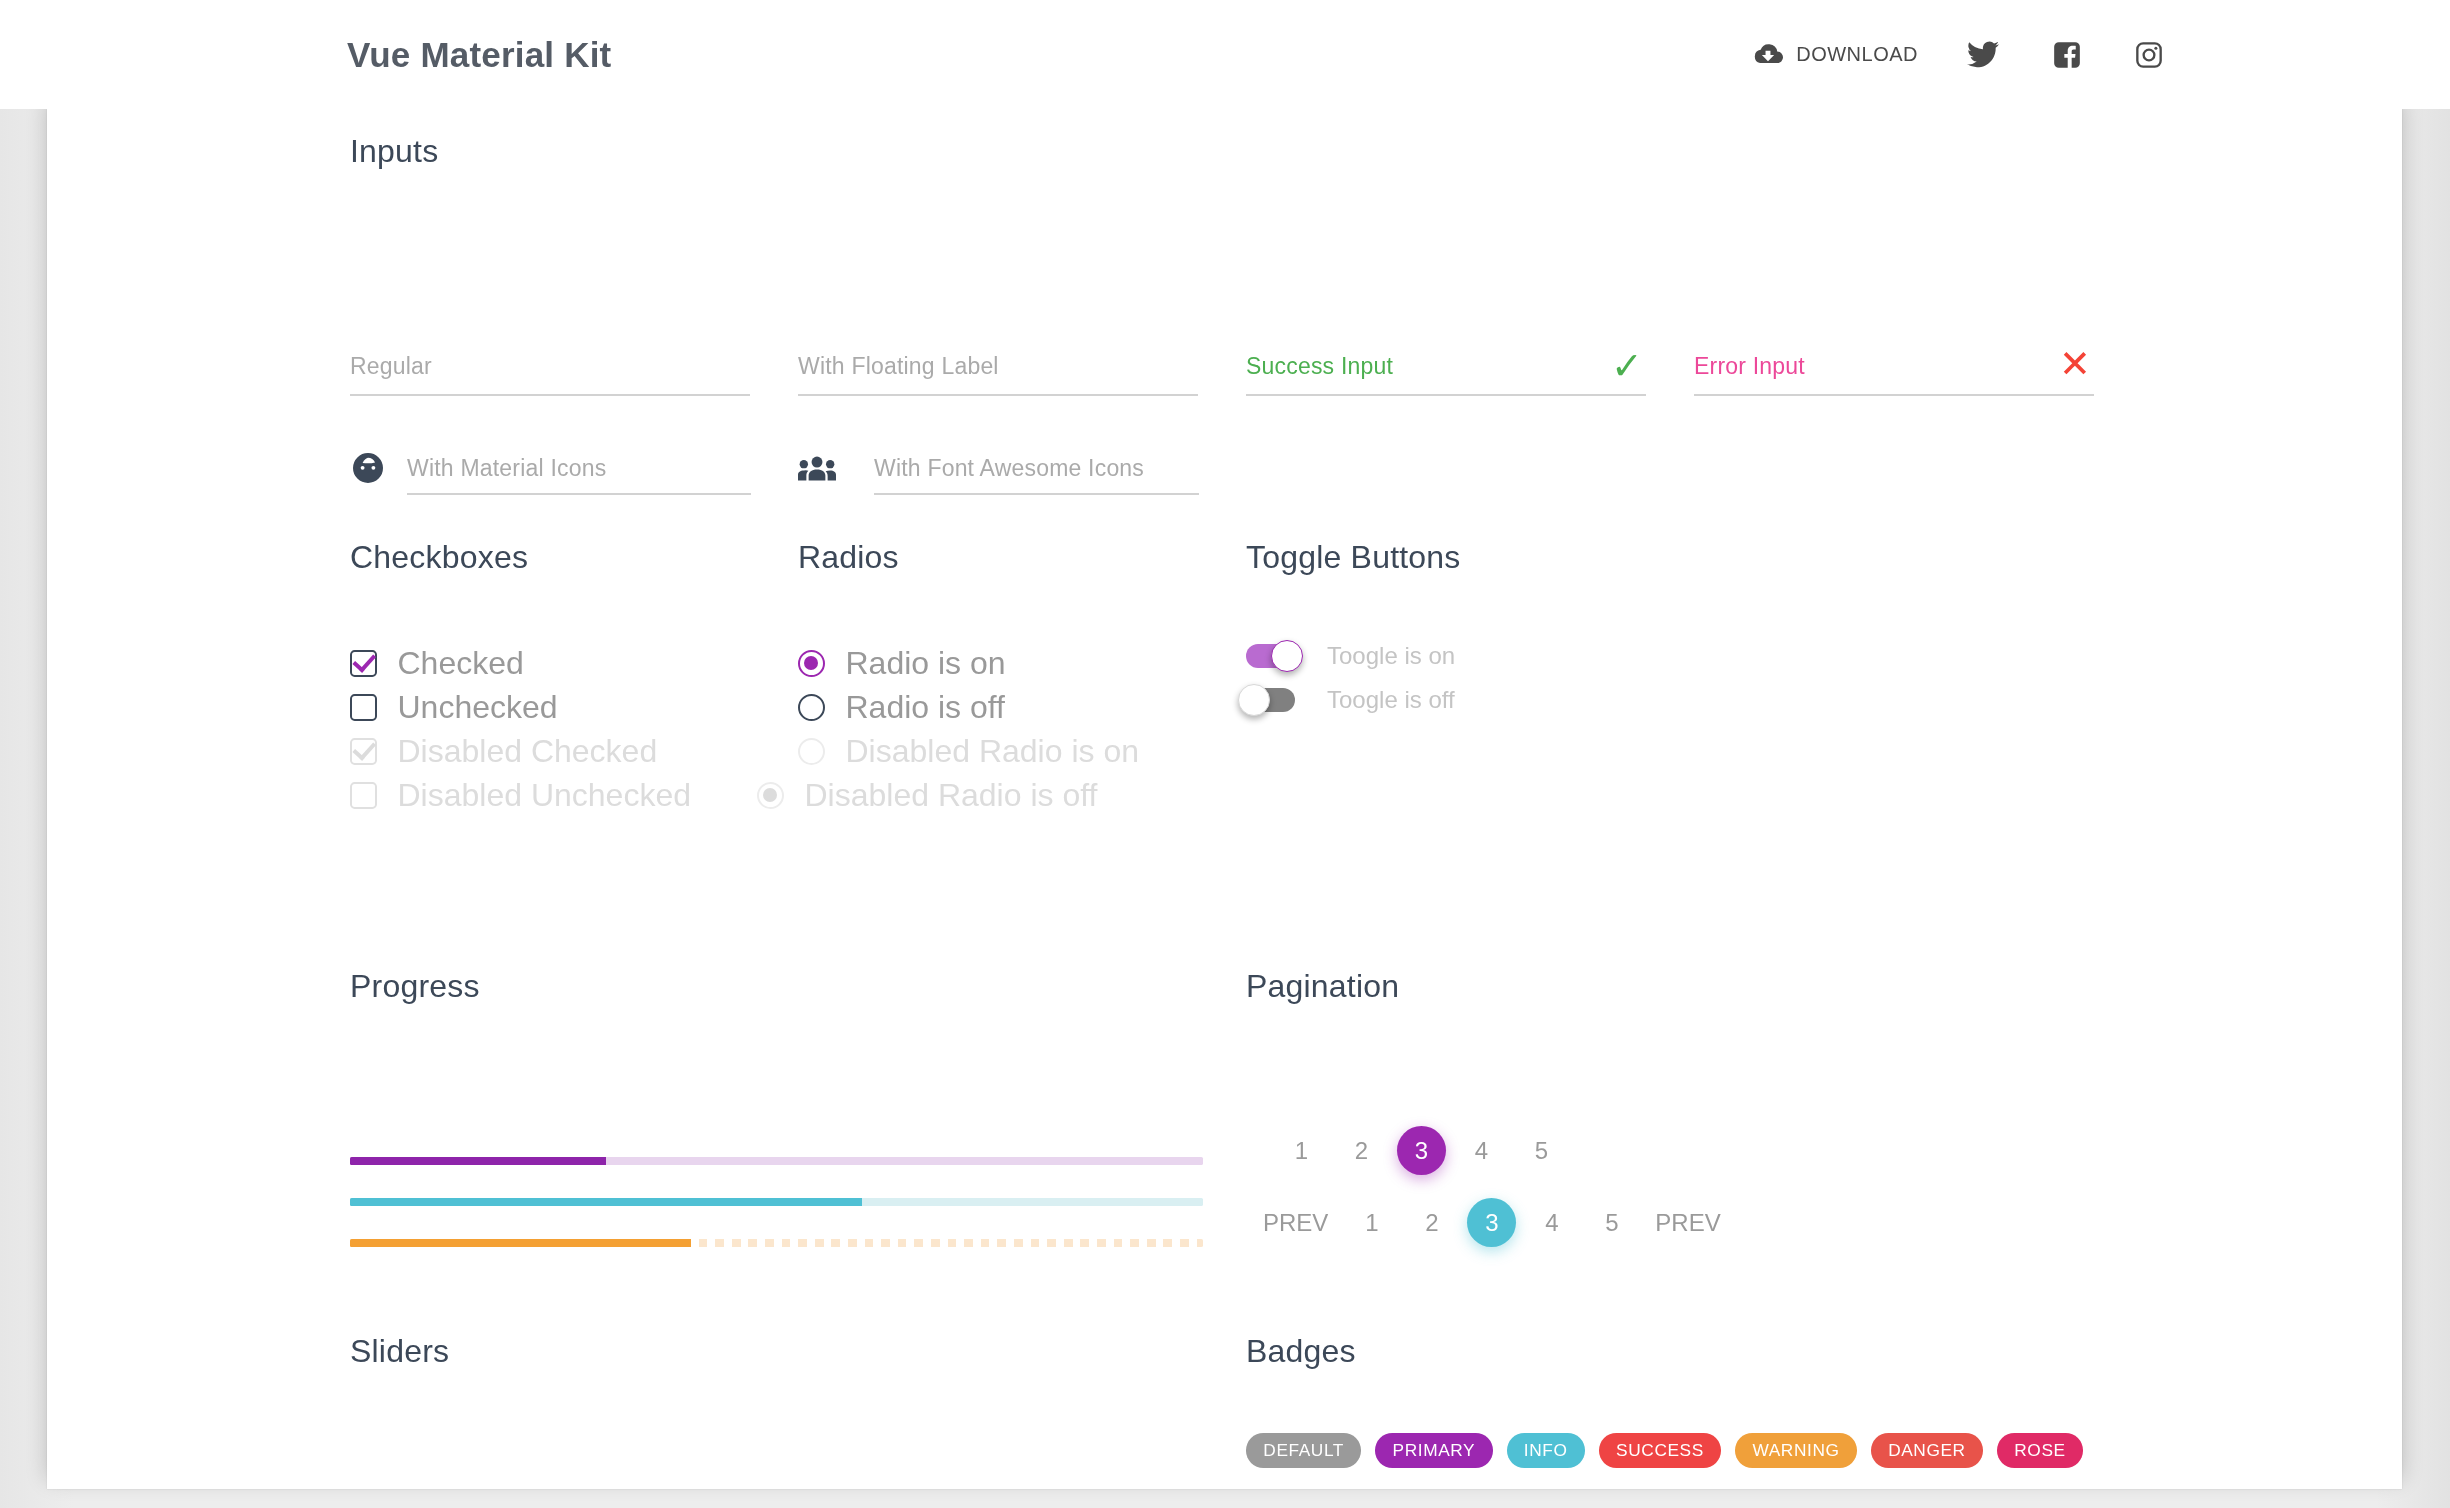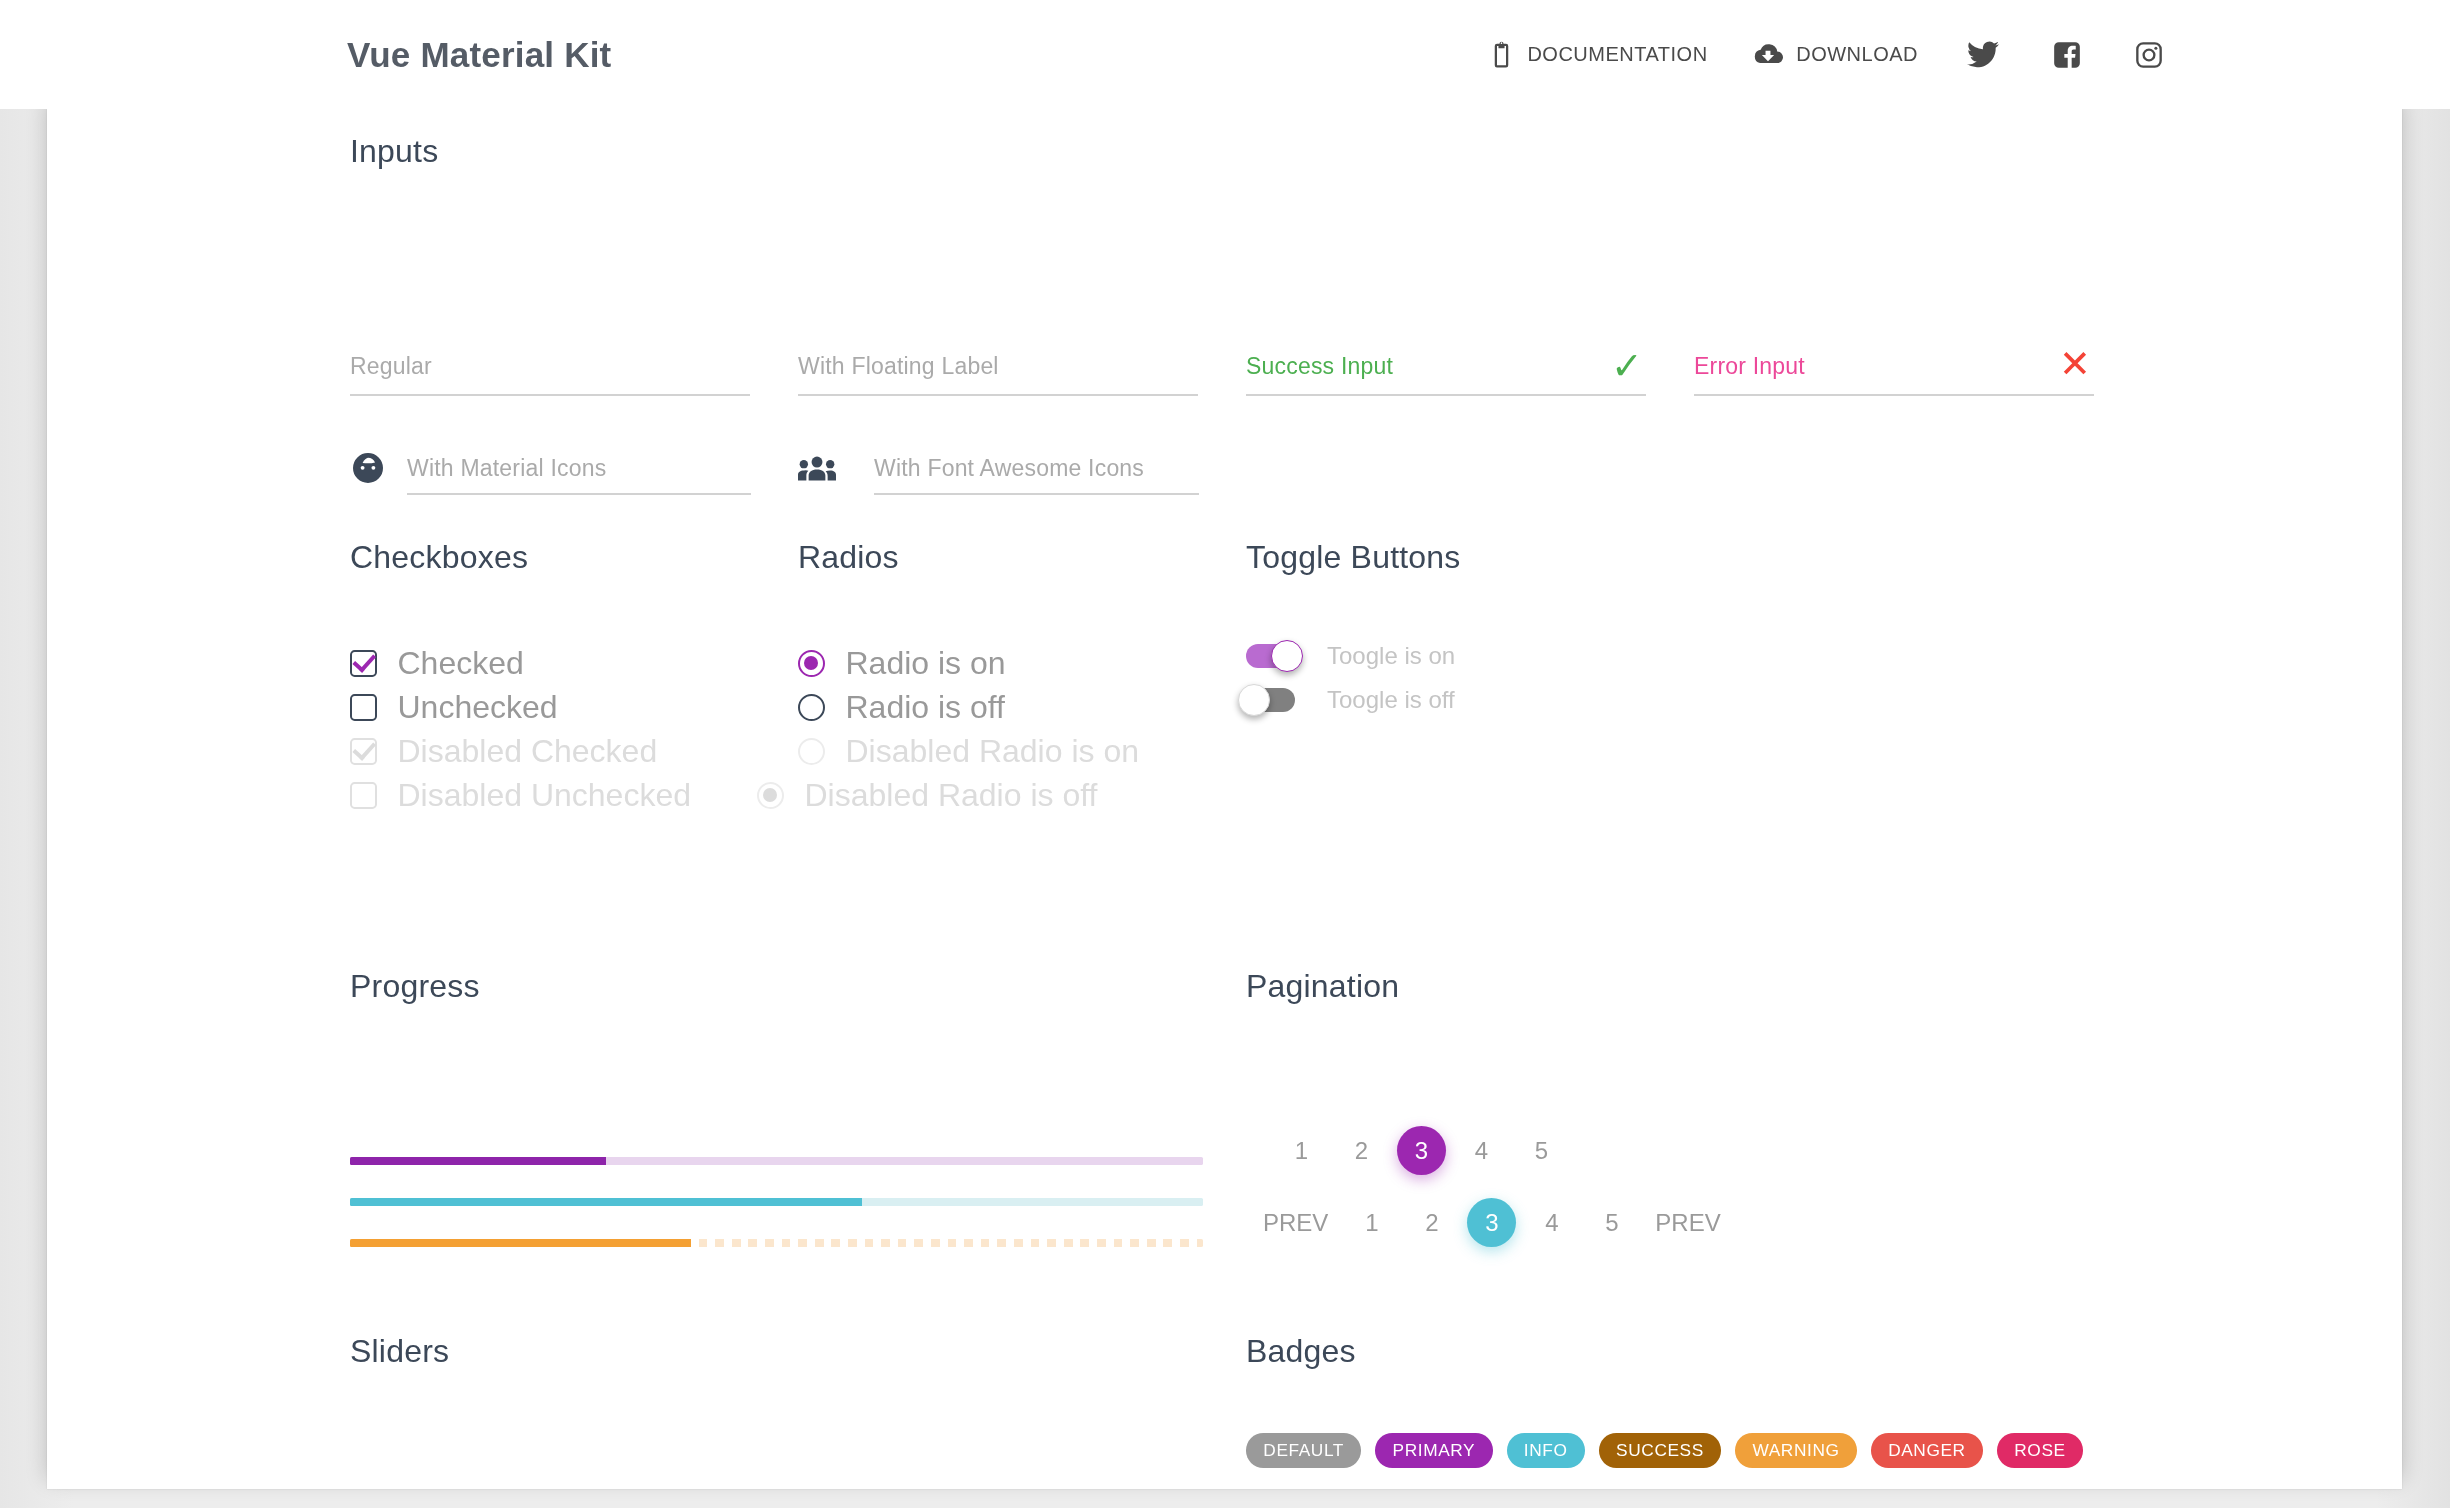--- a/index.html
+++ b/index.html
@@ -150,28 +150,20 @@
 </style>
 </head>
 <body>
 
 <div id="page">
 
   <div id="navbar">
     <div id="brand">Vue Material Kit</div>
     <div id="nav-right">
 
-      <div class="nav-item">
-        <span>
-          <svg class="nav-ico" width="27" height="30" viewBox="0 0 24 26">
-            <path d="M16 3h-2.2a1.8 1.8 0 0 0-3.6 0H8a2 2 0 0 0-2 2v17a2 2 0 0 0 2 2h8a2 2 0 0 0 2-2V5a2 2 0 0 0-2-2zm-4-1.3c.4 0 .7.3.7.8s-.3.8-.7.8-.7-.3-.7-.8.3-.8.7-.8zM16 22H8V5h1.3v2h5.4V5H16v17z"></path>
-          </svg>
-        </span>
-        <span>DOCUMENTATION</span>
-      </div>
 
       <div class="nav-item">
         <span>
           <svg class="nav-ico" width="32" height="27" viewBox="0 0 26 22">
             <path d="M20.5 8.5A7 7 0 0 0 7 7.2 5.5 5.5 0 0 0 6.5 18h14a4.75 4.75 0 0 0 0-9.5zM13 16.5L8 11.5h3V8h4v3.5h3L13 16.5z"></path>
           </svg>
         </span>
         <span>DOWNLOAD</span>
       </div>
 
@@ -347,21 +339,21 @@
       </div>
 
       <div class="sec-title abs" style="left:303px; top:1224px;">Sliders</div>
 
       <div class="sec-title abs" style="left:1199px; top:1224px;">Badges</div>
 
       <div class="badges" style="left:1199px; top:1324px;">
         <span class="badge" style="background:#9a9a9a;">Default</span>
         <span class="badge" style="background:#9c27b0;">Primary</span>
         <span class="badge" style="background:#4fc0d4;">Info</span>
-        <span class="badge" style="background:#a16207;">Success</span>
+        <span class="badge" style="background:#ef4444;">Success</span>
         <span class="badge" style="background:#f0a03a;">Warning</span>
         <span class="badge" style="background:#e8534a;">Danger</span>
         <span class="badge" style="background:#e02a66;">Rose</span>
       </div>
 
     </div>
   </div>
 </div>
 
 

